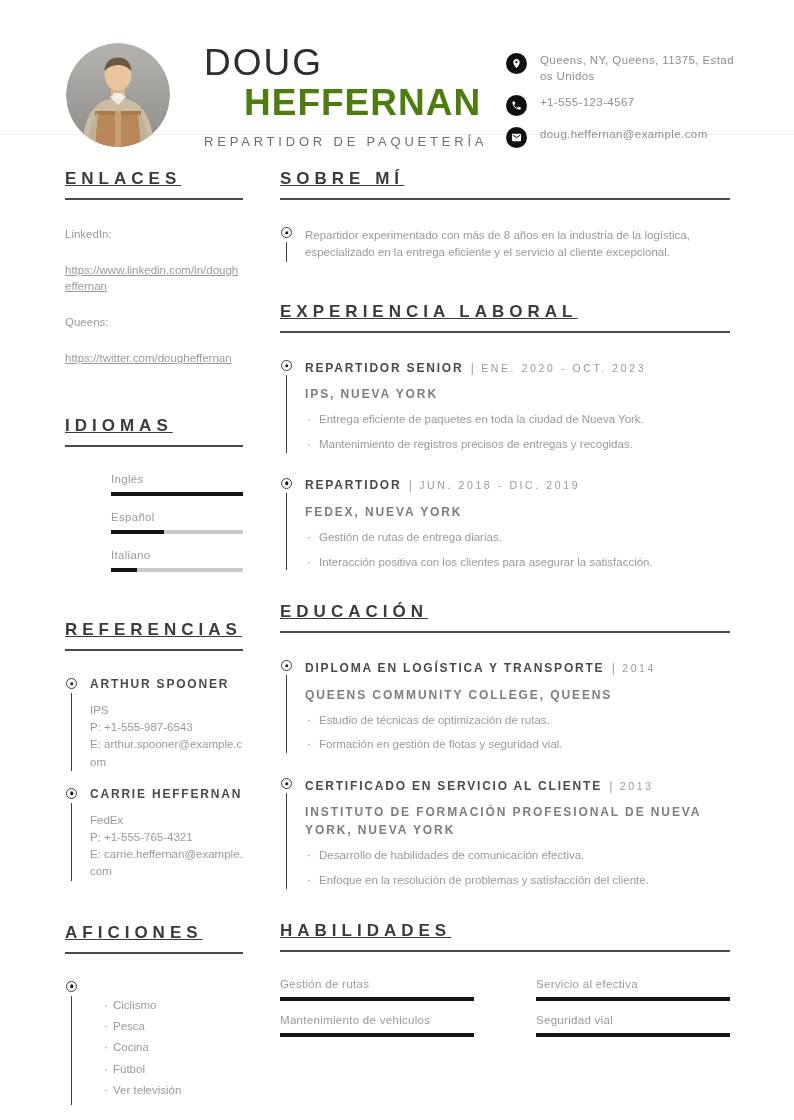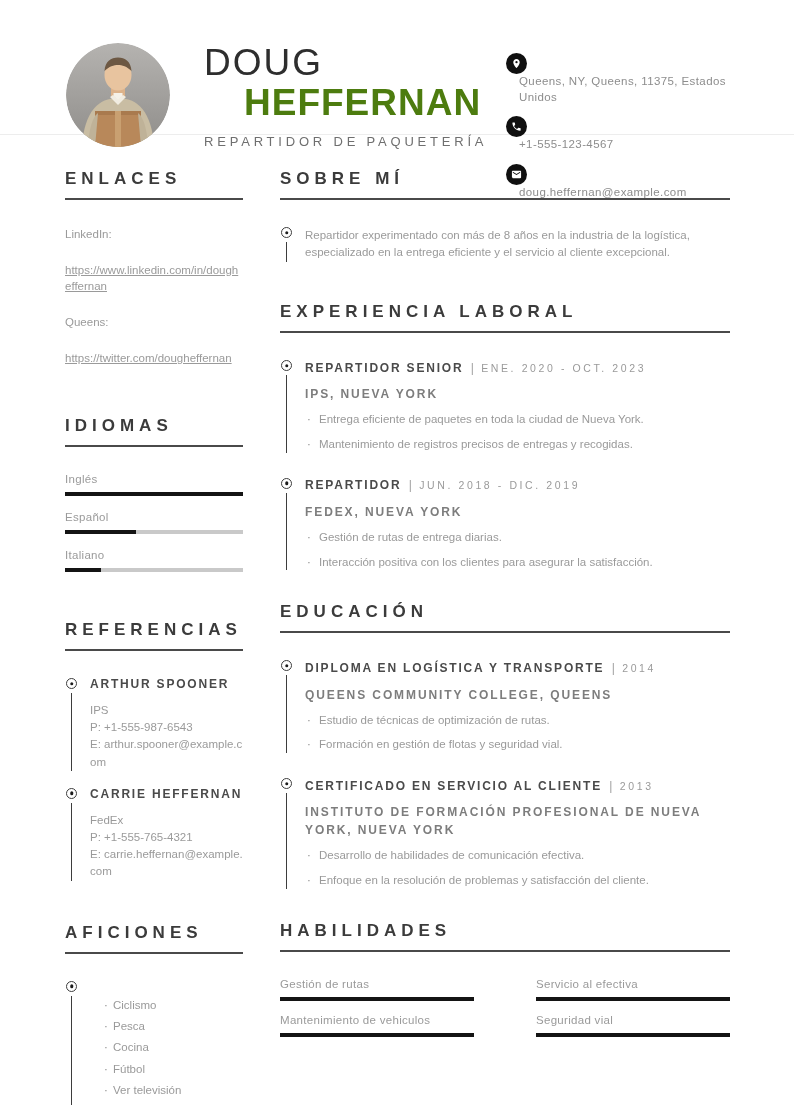--- a/index.html
+++ b/index.html
@@ -34,21 +34,21 @@
   }
   .last-name {
     font-size: 37px; font-weight: 800; letter-spacing: 1px;
     color: #4d7c0f; line-height: 1.08; margin-left: 40px;
   }
   .job-title {
     margin-top: 11px;
     font-size: 13px; letter-spacing: 3.8px; color: #6f6f6f;
   }
   .contact-block { margin-left: auto; width: 228px; padding-top: 10px; }
-  .contact-row { display: flex; align-items: flex-start; margin-bottom: 11px; flex-direction: column; }
+  .contact-row { display: flex; align-items: flex-start; margin-bottom: 11px; }
   .contact-icon {
     width: 21px; height: 21px; border-radius: 50%;
     background: #101010; flex-shrink: 0;
     display: flex; align-items: center; justify-content: center;
   }
   .contact-icon svg { width: 11px; height: 11px; fill: #ffffff; }
   .contact-text {
     margin-left: 13px; font-size: 11.5px; line-height: 1.35;
     color: #8d8d8d; letter-spacing: 0.4px; word-break: break-all;
   }
@@ -58,31 +58,32 @@
   .col-left  { width: 178px; flex-shrink: 0; }
   .col-right { flex: 1; margin-left: 37px; }
 
   .section { margin-bottom: 46px; }
   .section-heading {
     font-size: 17px; font-weight: 700; letter-spacing: 5px;
     color: #3b3b3b; padding-bottom: 9px;
     border-bottom: 2px solid #4a4a4a;
     margin-bottom: 26px;
     white-space: nowrap;
+    text-decoration: underline;
   }
 
   
   .link-item { margin-bottom: 19px; font-size: 11.5px; line-height: 1.45; color: #9a9a9a; }
   .link-url {
     display: block; color: #9a9a9a; text-decoration: underline;
     word-break: break-all; margin-top: 19px;
   }
 
   
-  .lang-item { margin-bottom: 15px; }
+  .lang-item { margin-bottom: 15px; margin-left: 46px; }
   .lang-name { font-size: 11.5px; color: #9a9a9a; margin-bottom: 7px; letter-spacing: 0.3px; }
   .lang-track { width: 100%; height: 4px; background: #c9c9c9; }
   .lang-fill { height: 4px; background: #141414; }
 
   
   .entry { display: flex; padding-bottom: 24px; }
   .entry-marker {
     width: 13px; flex-shrink: 0; margin-right: 12px;
     display: flex; flex-direction: column; align-items: center;
   }

